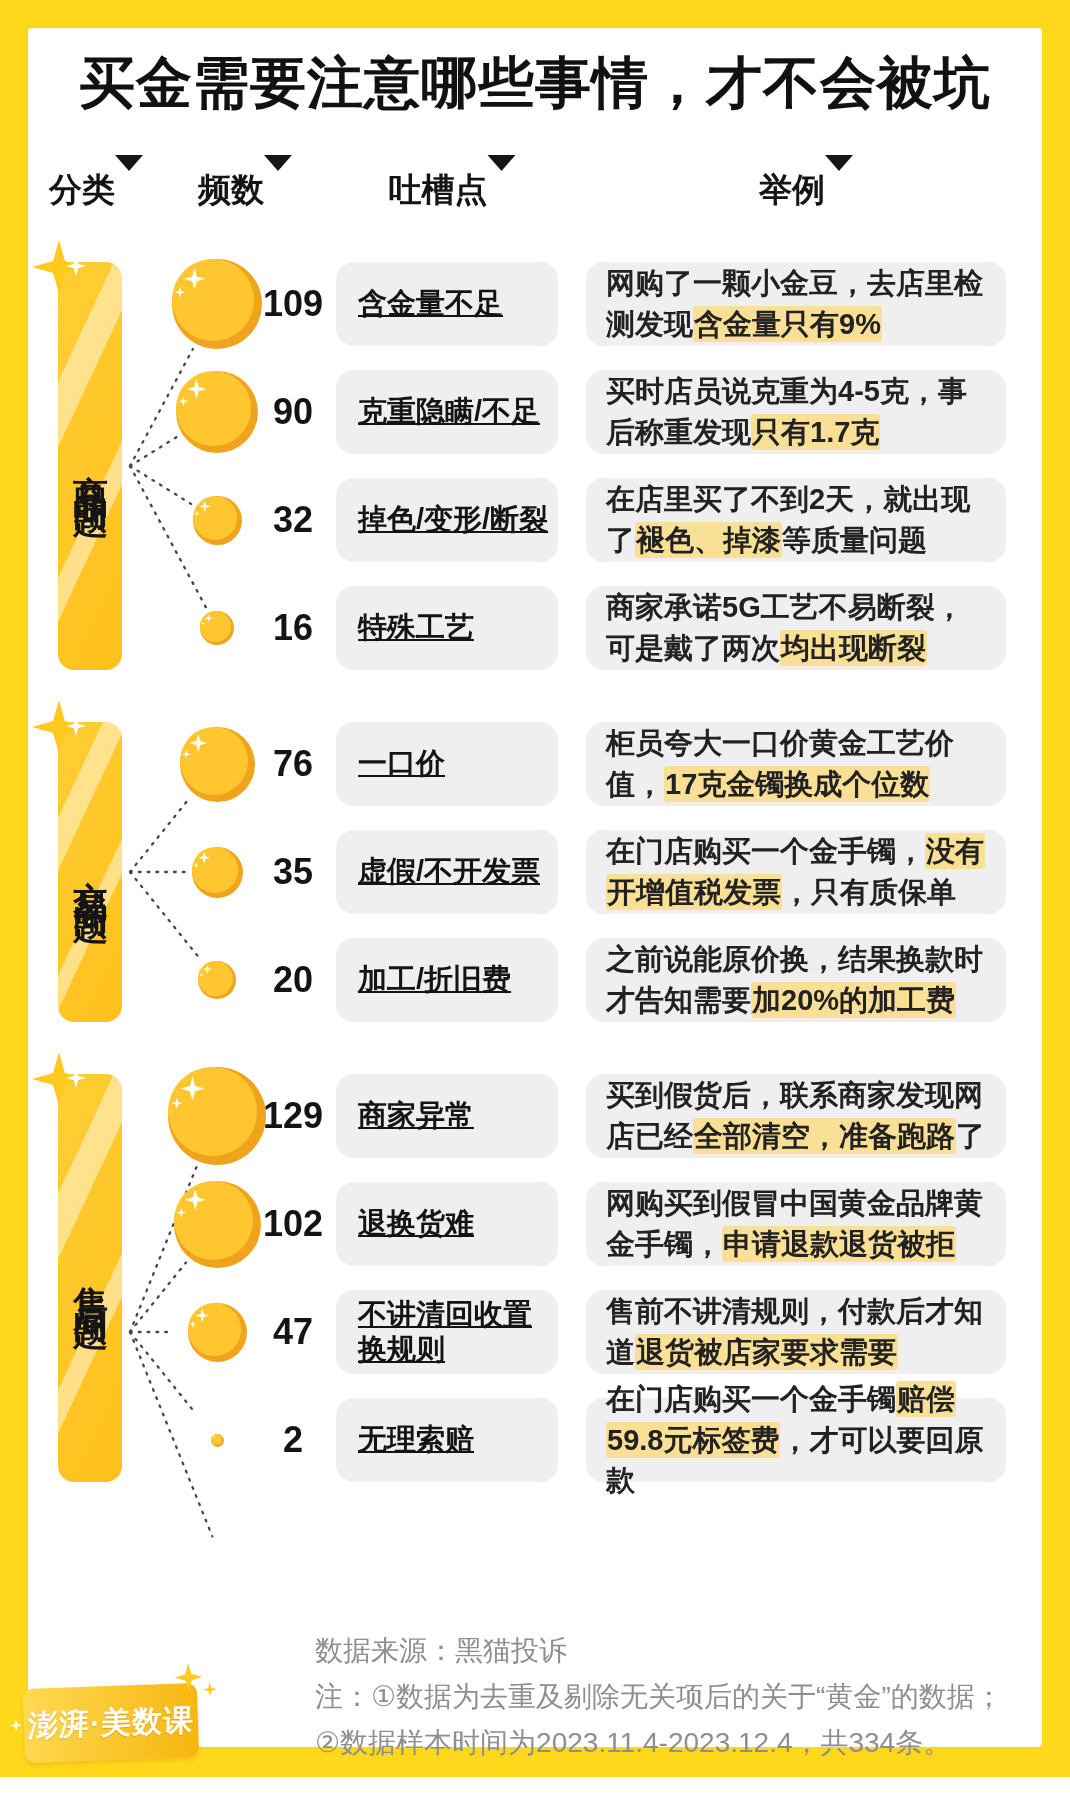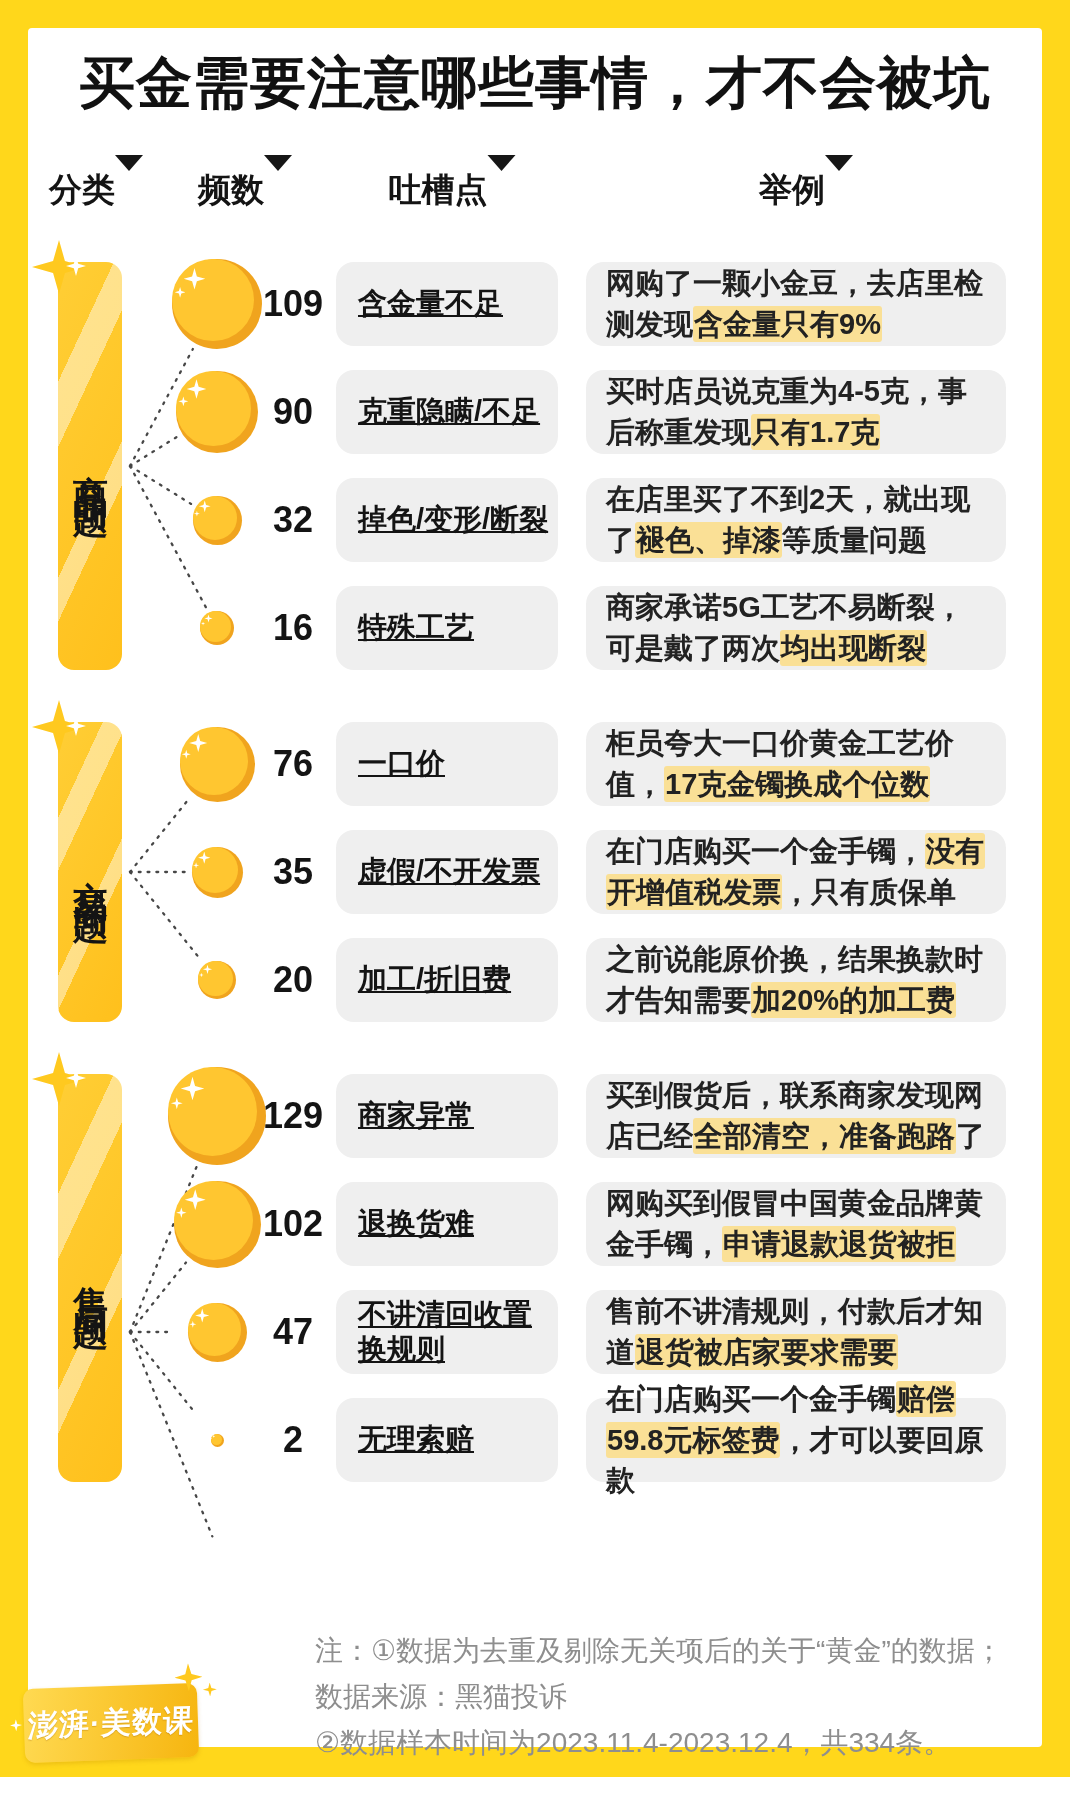--- a/index.html
+++ b/index.html
@@ -292,22 +292,22 @@
     <div class="label-box">无理索赔</div>
     <div class="example-box">
               <p><span>在门店购买一个金手镯</span><span class="hl">赔偿59.8元标签费</span><span>，才可以要回原款</span></p>
             </div>
   </div>
 </div>
   </section>
 </div>
 
   <div class="footer">
+    <div>数据来源：黑猫投诉</div>
     <div>注：①数据为去重及剔除无关项后的关于“黄金”的数据；</div>
-    <div>数据来源：黑猫投诉</div>
     <div>②数据样本时间为2023.11.4-2023.12.4，共334条。</div>
   </div>
 
   <div class="logo">
     <span class="star gold s1"></span>
     <span class="star gold s2"></span>
     <span class="star white s3"></span>
     <span class="txt">澎湃·美数课</span>
   </div>
 </div>

